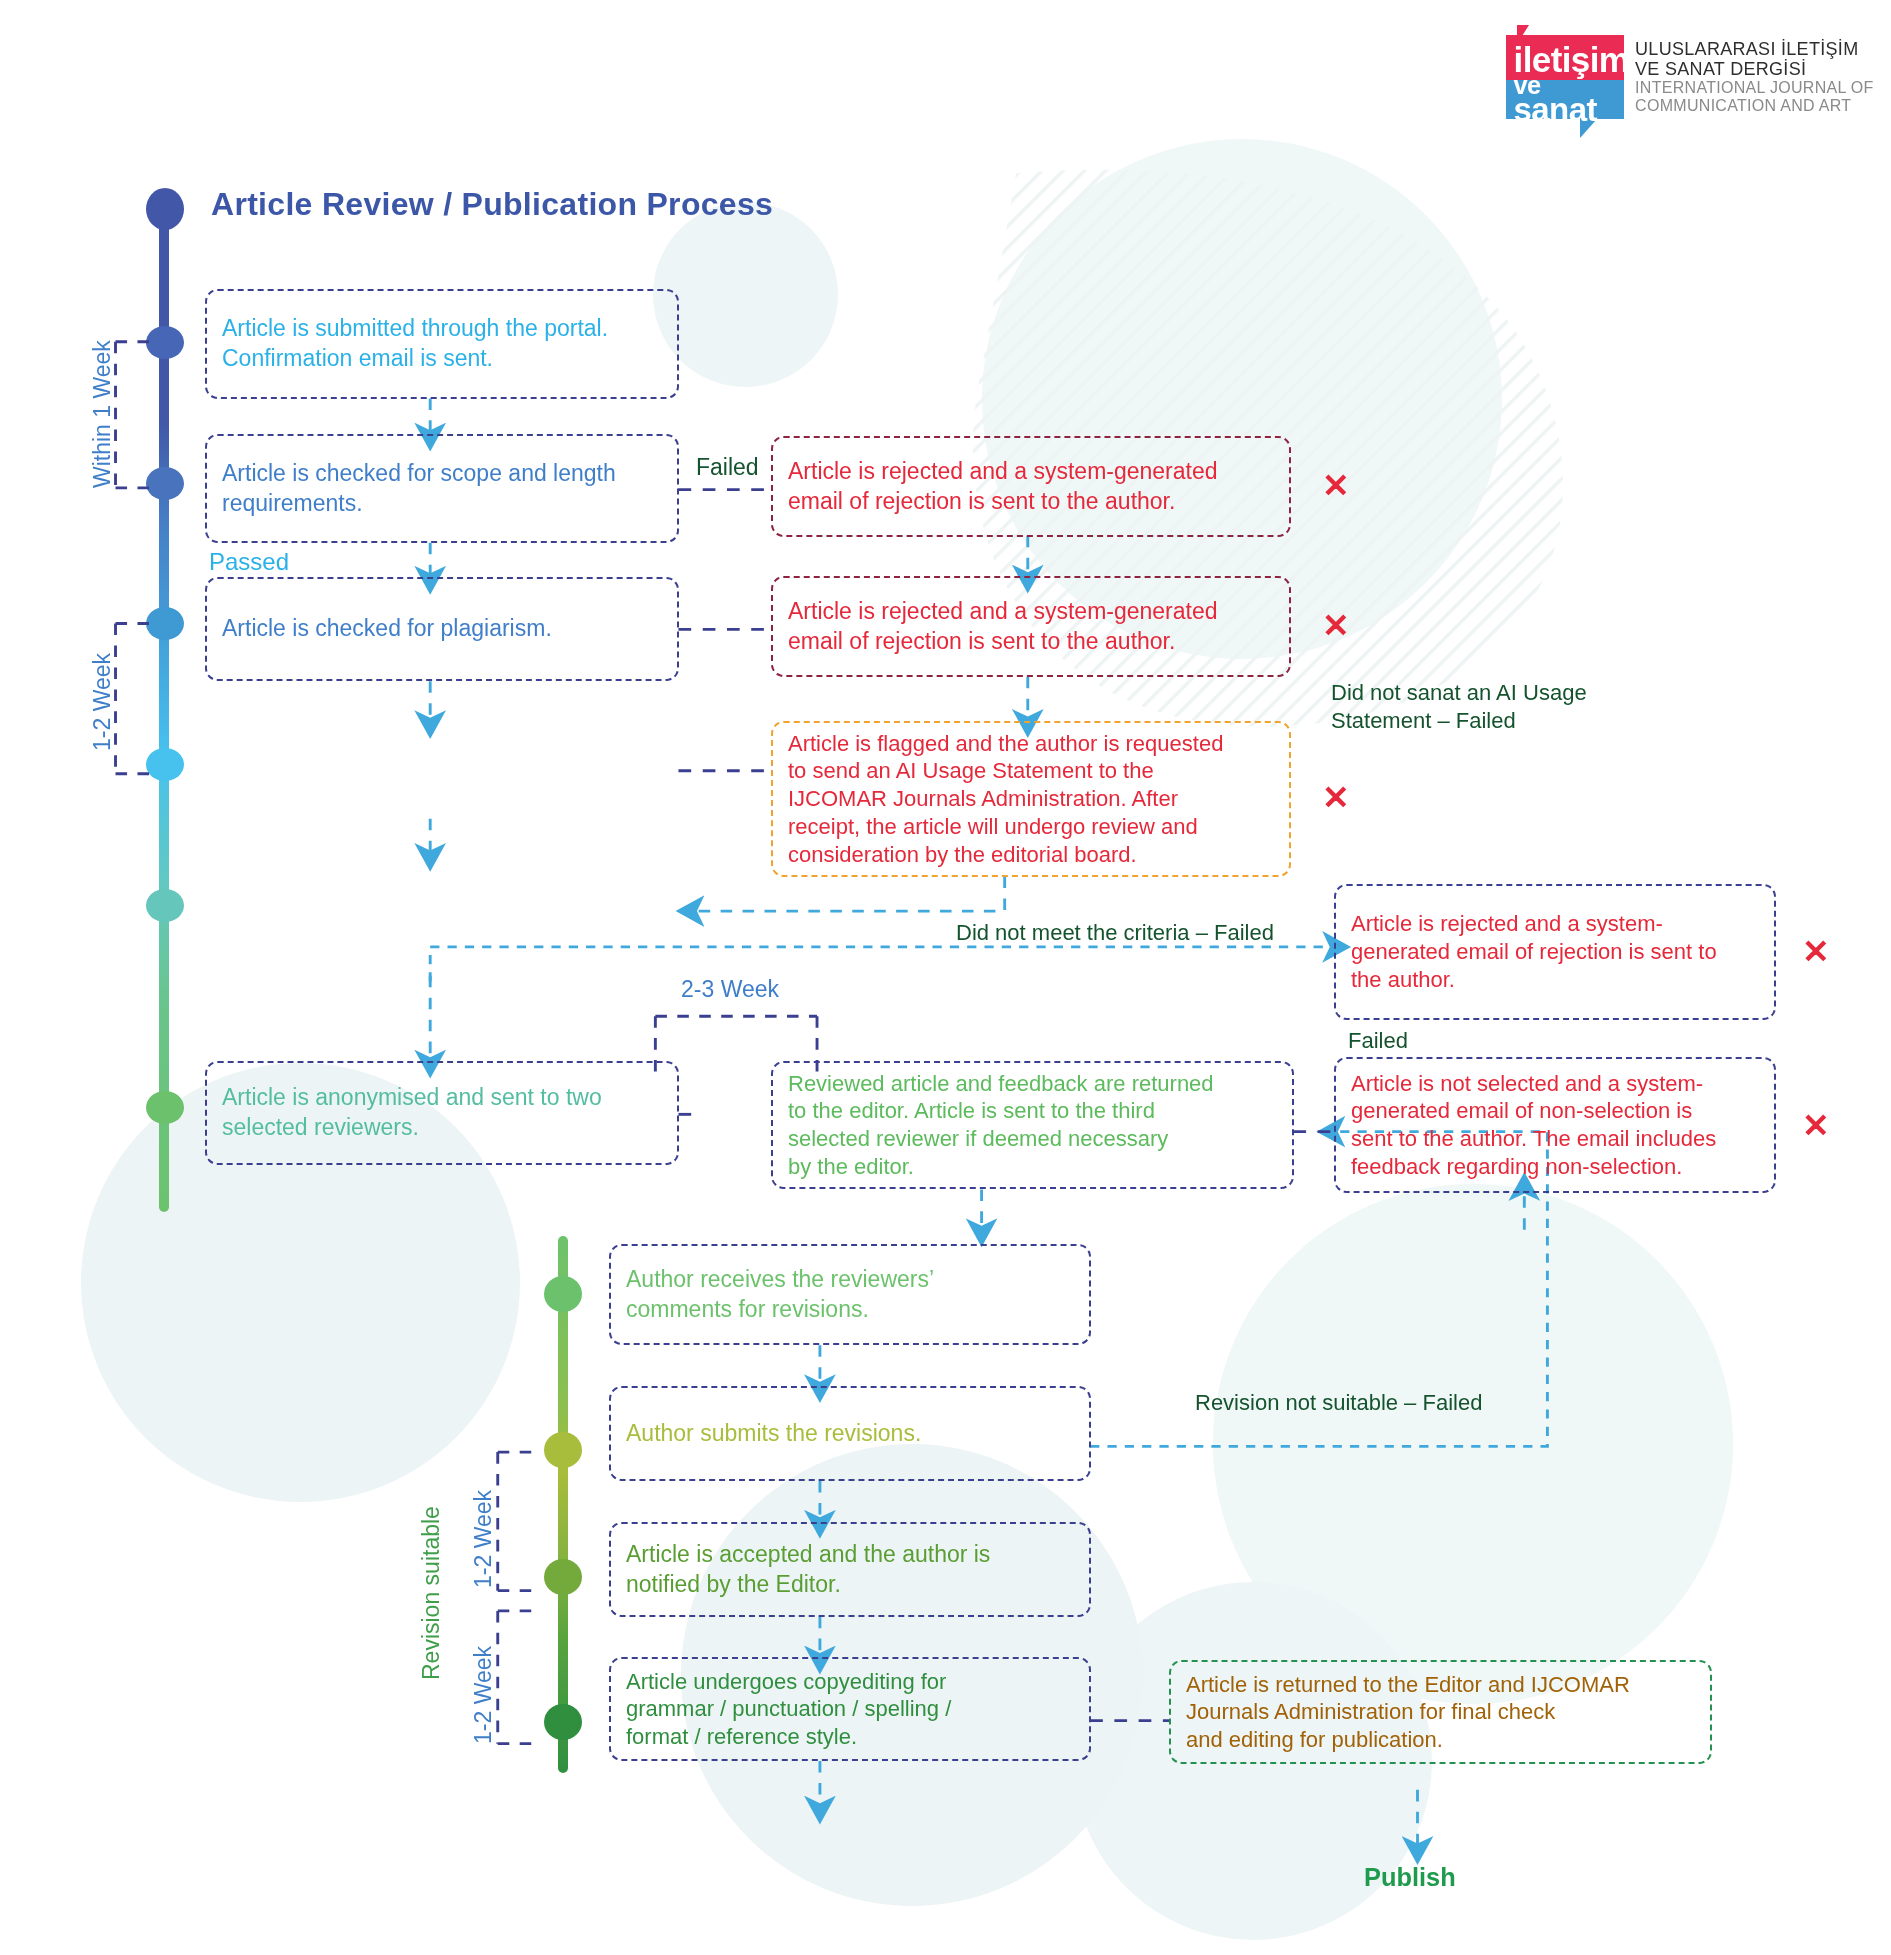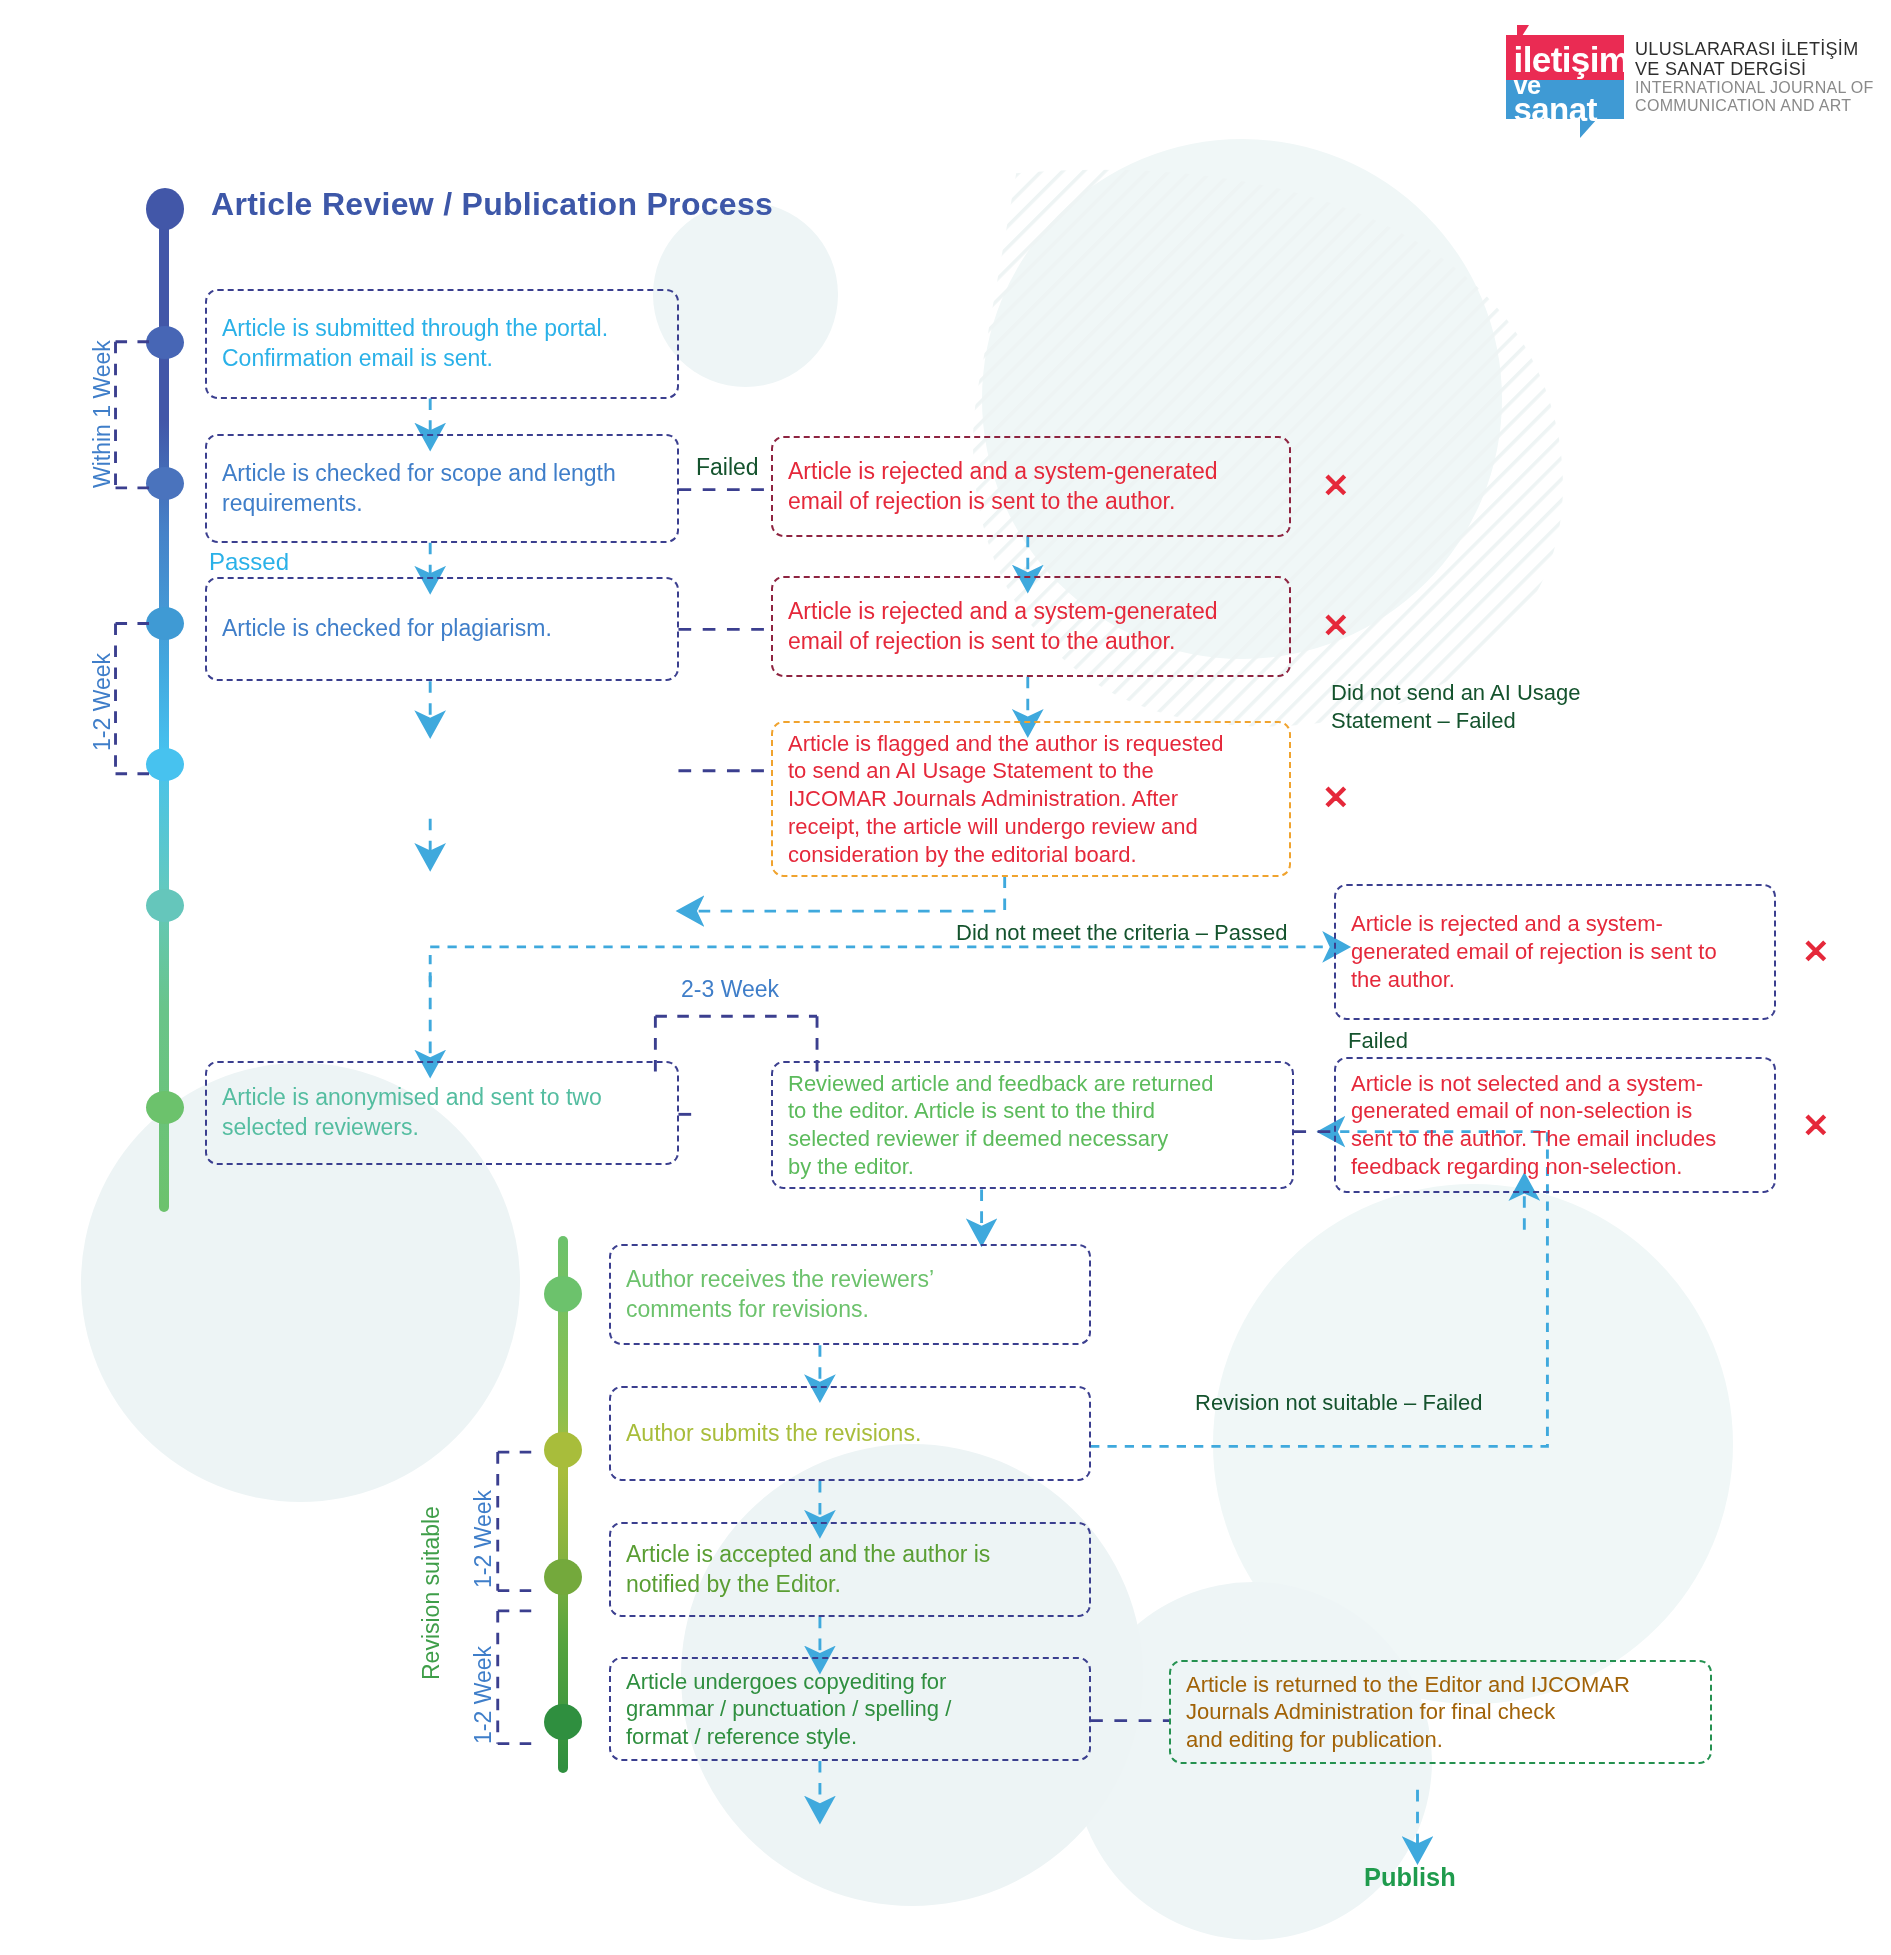--- a/index.html
+++ b/index.html
@@ -219,23 +219,23 @@
 
   <div class="lbl lbl-blue rot" style="left:88px;top:488px;font-size:23px;">Within 1 Week</div>
   <div class="lbl lbl-blue rot" style="left:88px;top:751px;font-size:23px;">1-2 Week</div>
   <div class="lbl lbl-blue" style="left:681px;top:975px;font-size:23px;">2-3 Week</div>
   <div class="lbl lbl-blue rot" style="left:469px;top:1588px;font-size:23px;">1-2 Week</div>
   <div class="lbl lbl-blue rot" style="left:469px;top:1744px;font-size:23px;">1-2 Week</div>
   <div class="lbl lbl-green rot" style="left:417px;top:1680px;font-size:23px;">Revision suitable</div>
 
   <div class="lbl lbl-maroon" style="left:696px;top:453px;font-size:23px;">Failed</div>
   <div class="lbl lbl-cyan" style="left:209px;top:547px;font-size:24px;">Passed</div>
-  <div class="lbl lbl-maroon" style="left:1331px;top:679px;font-size:22px;white-space:pre-line;">Did not send an AI Usage
+  <div class="lbl lbl-maroon" style="left:1331px;top:679px;font-size:22px;white-space:pre-line;">Did not sanat an AI Usage
 Statement – Failed</div>
-  <div class="lbl lbl-maroon" style="left:956px;top:919px;font-size:22px;">Did not meet the criteria – Passed</div>
+  <div class="lbl lbl-maroon" style="left:956px;top:919px;font-size:22px;">Did not meet the criteria – Failed</div>
   <div class="lbl lbl-maroon" style="left:1348px;top:1027px;font-size:22px;">Failed</div>
   <div class="lbl lbl-maroon" style="left:1195px;top:1389px;font-size:22px;">Revision not suitable – Failed</div>
 
   <div class="box b-navy" style="left:205px;top:289px;width:474px;height:110px;">
     <span class="t-cyan" style="font-size:23px;white-space:pre-line;">Article is submitted through the portal.
 Confirmation email is sent.</span>
   </div>
 
   <div class="box b-navy" style="left:205px;top:434px;width:474px;height:109px;">
     <span class="t-blue" style="font-size:23px;white-space:pre-line;">Article is checked for scope and length

